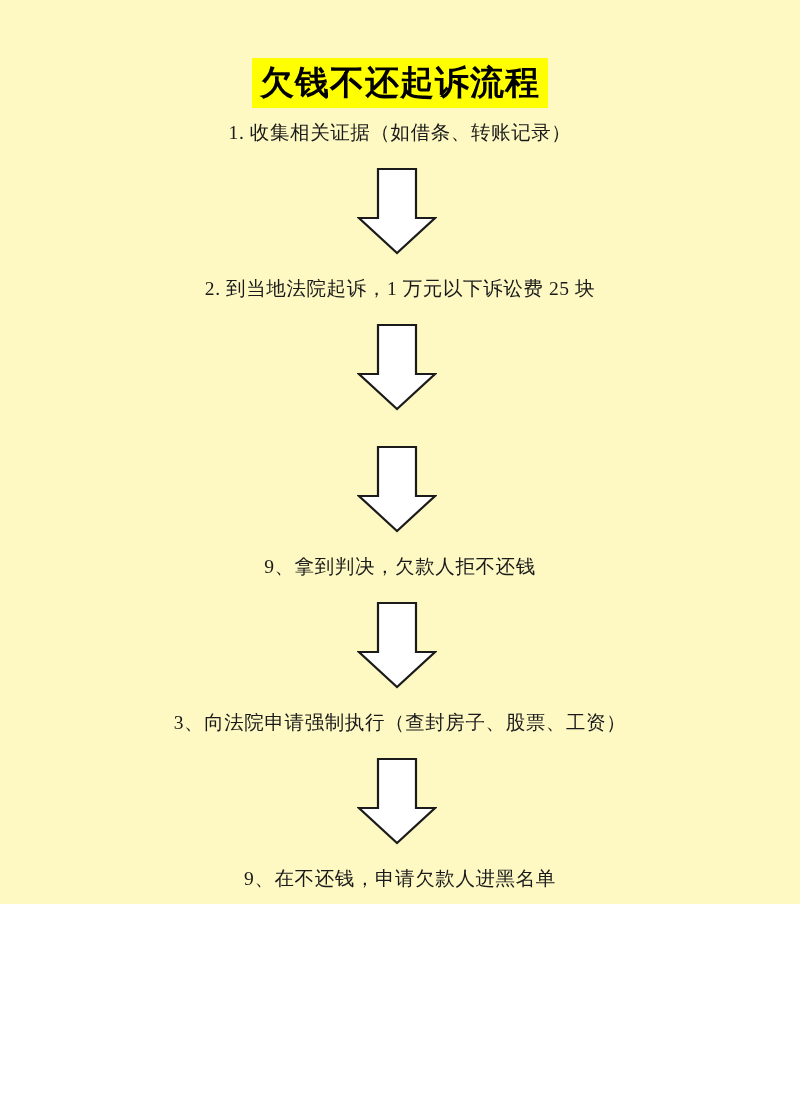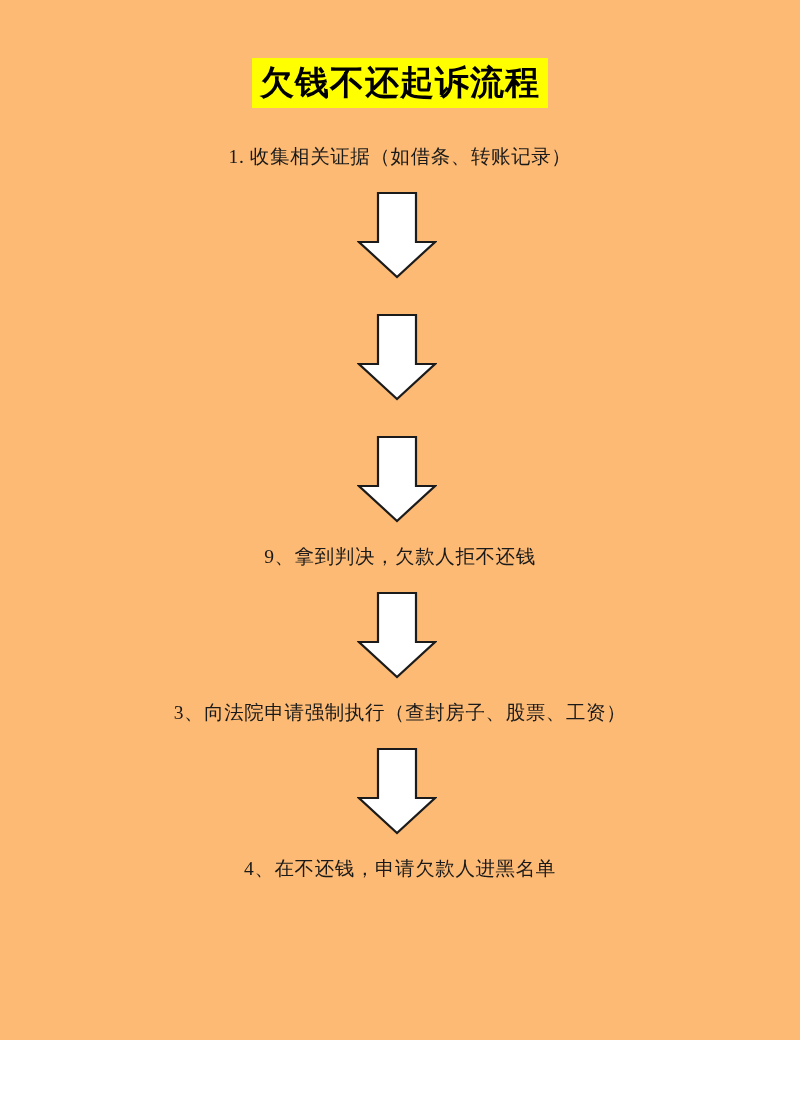--- a/index.html
+++ b/index.html
@@ -10,23 +10,23 @@
   }
 
   body {
     font-family: "Liberation Serif", "DejaVu Serif", serif;
     -webkit-font-smoothing: antialiased;
   }
 
   .page {
     position: relative;
     width: 800px;
-    height: 1040px;
+    height: 904px;
     margin: 0 auto;
-    background: #fdba74;
+    background: #fef9c3;
     overflow: hidden;
   }
 
   
   .title-row {
     position: absolute;
     top: 58px;
     left: 0;
     width: 800px;
     text-align: center;
@@ -41,21 +41,21 @@
     letter-spacing: 1px;
     color: #000000;
     background-color: #ffff00;
     padding: 7px 8px 9px 8px;
     white-space: nowrap;
   }
 
   
   .flow {
     position: absolute;
-    top: 140px;
+    top: 116px;
     left: 0;
     width: 800px;
   }
 
   .flow-node {
     width: 800px;
     text-align: center;
   }
 
   .step-text {
@@ -107,20 +107,23 @@
   <div class="flow-node">
     <span class="step-text">1. 收集相关证据（如借条、转账记录）</span>
   </div>
 
   <div class="arrow-wrap">
     <svg class="arrow-svg" viewBox="0 0 80 88" xmlns="http://www.w3.org/2000/svg" aria-hidden="true">
       <polygon points="21,2 59,2 59,51 78,51 40,86 2,51 21,51"></polygon>
     </svg>
   </div>
 
+  <div class="flow-node">
+    <span class="step-text">2. 到当地法院起诉，1 万元以下诉讼费 25 块</span>
+  </div>
 
   <div class="arrow-wrap">
     <svg class="arrow-svg" viewBox="0 0 80 88" xmlns="http://www.w3.org/2000/svg" aria-hidden="true">
       <polygon points="21,2 59,2 59,51 78,51 40,86 2,51 21,51"></polygon>
     </svg>
   </div>
 
 
   <div class="arrow-wrap">
     <svg class="arrow-svg" viewBox="0 0 80 88" xmlns="http://www.w3.org/2000/svg" aria-hidden="true">
@@ -142,17 +145,17 @@
     <span class="step-text">3、向法院申请强制执行（查封房子、股票、工资）</span>
   </div>
 
   <div class="arrow-wrap">
     <svg class="arrow-svg" viewBox="0 0 80 88" xmlns="http://www.w3.org/2000/svg" aria-hidden="true">
       <polygon points="21,2 59,2 59,51 78,51 40,86 2,51 21,51"></polygon>
     </svg>
   </div>
 
   <div class="flow-node">
-    <span class="step-text">4、在不还钱，申请欠款人进黑名单</span>
+    <span class="step-text">9、在不还钱，申请欠款人进黑名单</span>
   </div>
 </div>
 
 </div>
 
 </body></html>

